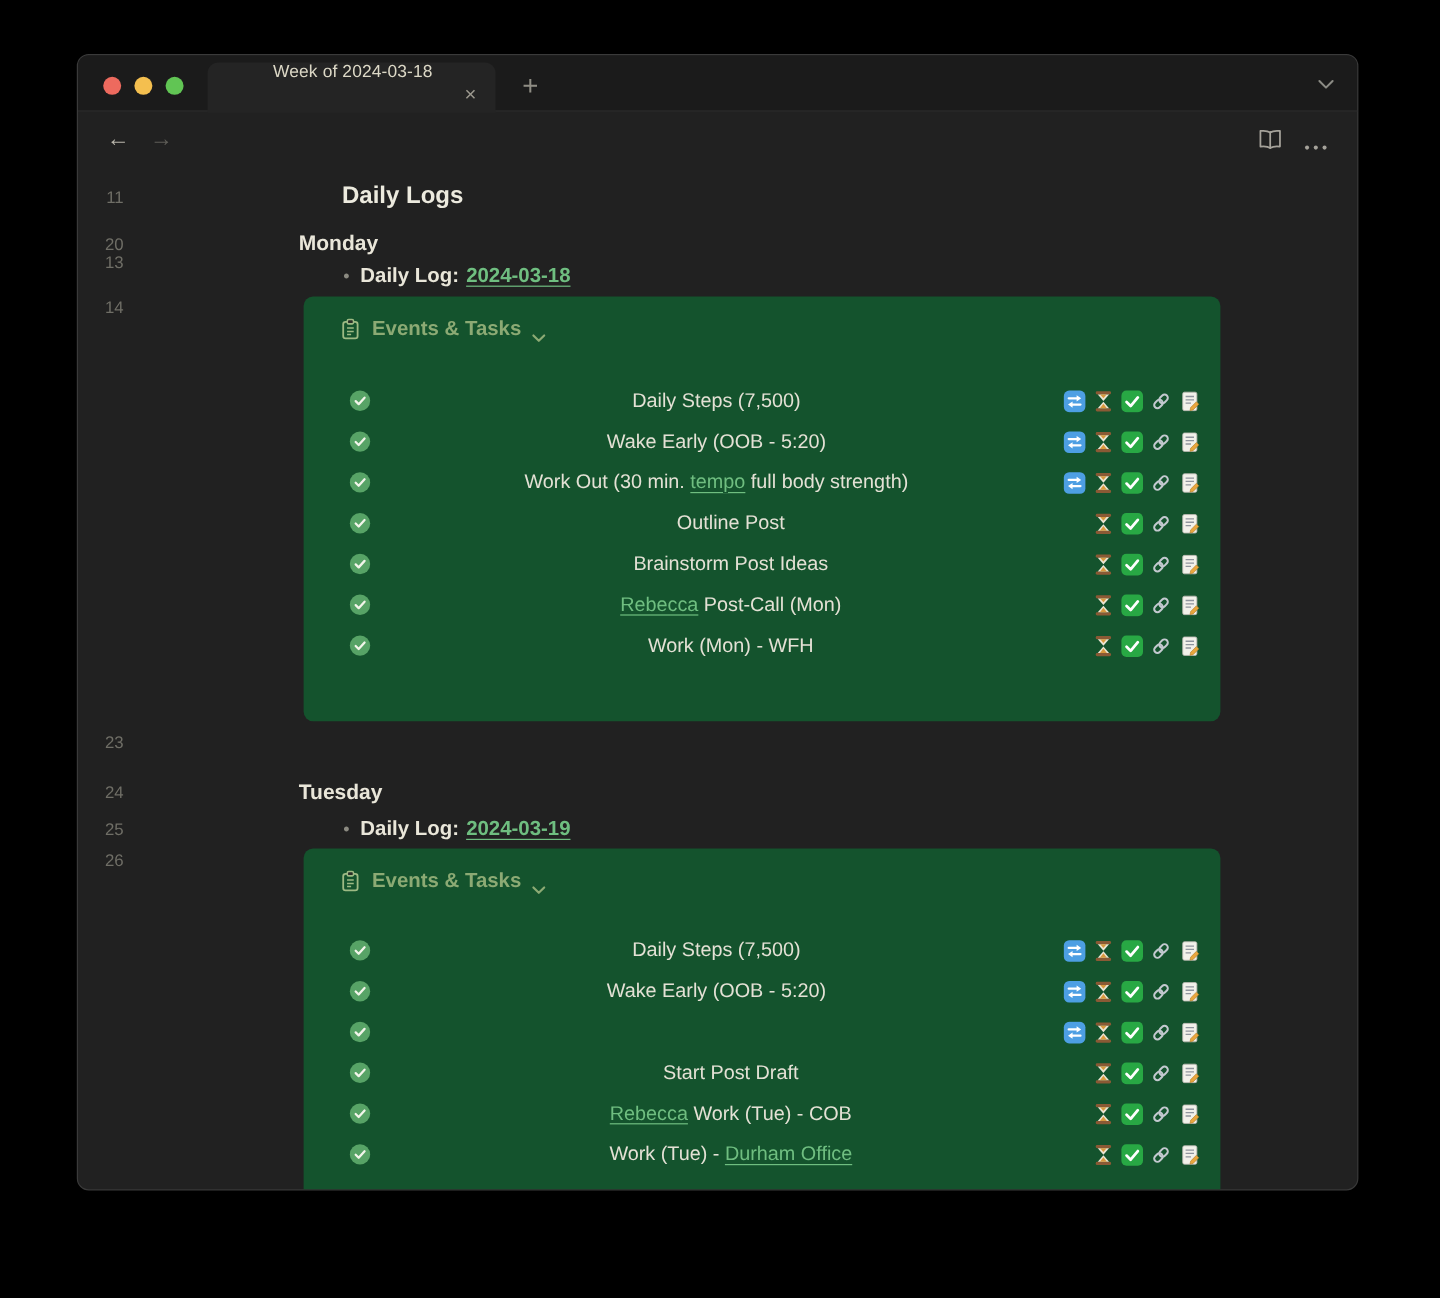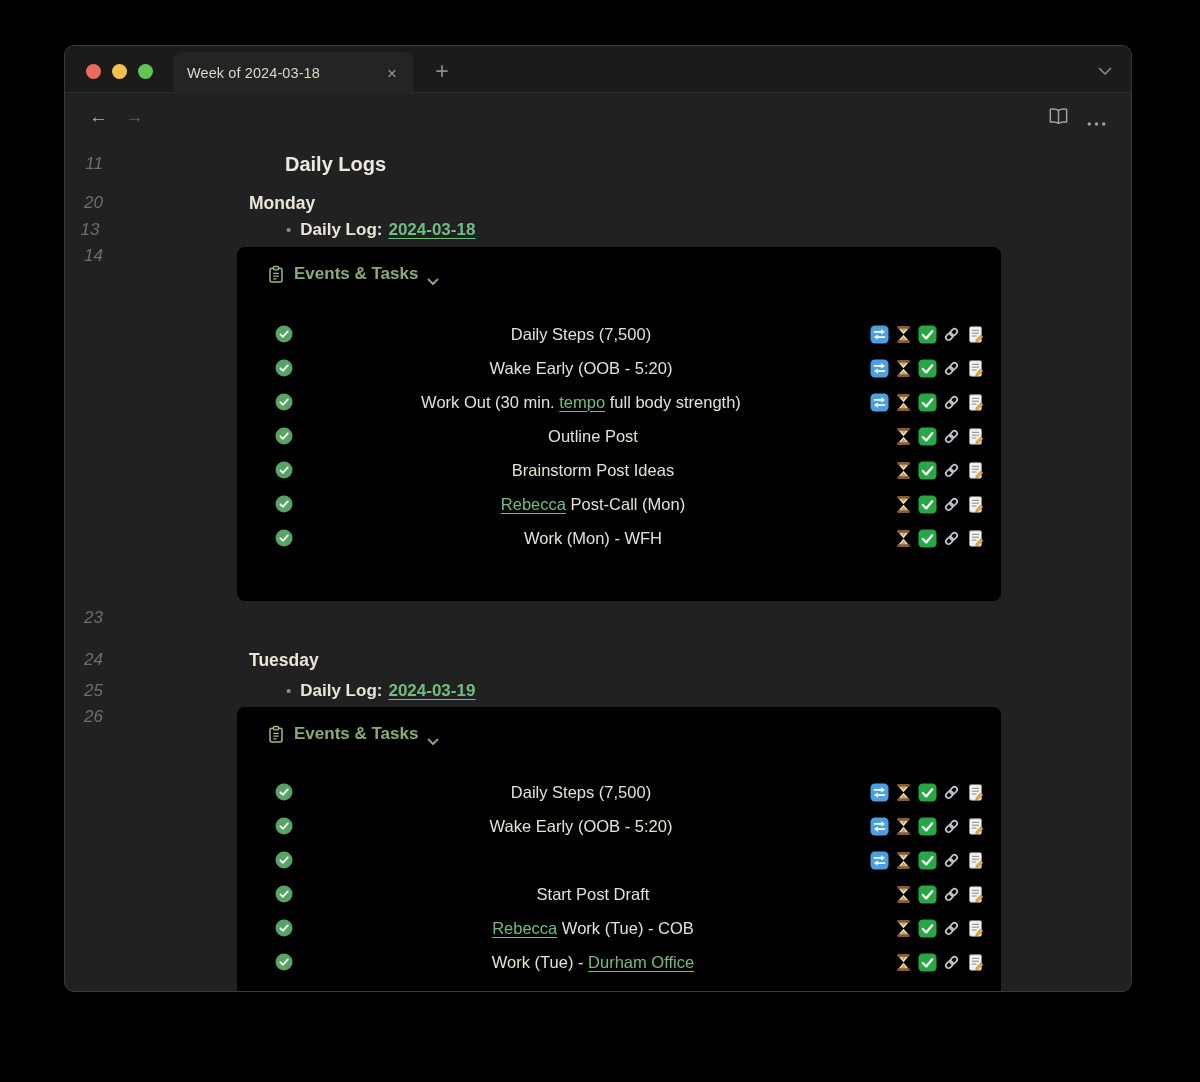--- a/index.html
+++ b/index.html
@@ -22,21 +22,21 @@
     position:absolute; left:0; top:0; width:100%; height:47px;
     background:#1b1b1b; border-bottom:1px solid #2e2e2e;
   }
   .traffic { position:absolute; top:18px; width:15px; height:15px; border-radius:50%; }
   .traffic.red    { left:21px; }
   .traffic.yellow { left:47px; }
   .traffic.green  { left:73px; }
   .tab {
     position:absolute; left:108px; top:6px; width:240px; height:42px;
     background:#242424; border-radius:9px 9px 0 0;
-    display:flex; align-items:center; padding:0 12px 0 14px; z-index:2;
+    display:flex; align-items:center; padding:0 12px 0 14px; z-index:2;flex-direction:column;
   }
   .tab-title { font-size:14.5px; color:#dcd8c6; letter-spacing:.1px; white-space:nowrap; }
   .tab-close { margin-left:auto; color:#9c998f; font-size:17px; line-height:1; padding:2px 4px; cursor:default; }
   .new-tab {
     position:absolute; left:360px; top:10px; width:34px; height:30px;
     color:#8f8d84; font-size:23px; font-weight:300;
     display:flex; align-items:center; justify-content:center;
   }
   .tabbar-chevron { position:absolute; right:18px; top:17px; width:16px; height:12px; }
 
@@ -49,38 +49,38 @@
   .nav-arrow.back { color:#b7b4aa; }
   .nav-arrow.fwd  { color:#5f5e58; margin-left:17px; }
   .nav-right { margin-left:auto; display:flex; align-items:center; gap:16px; }
   .icon-book { width:23px; height:20px; display:block; }
   .icon-dots { width:21px; height:6px; display:block; }
 
   
   .content { position:absolute; left:0; top:92px; width:100%; height:855px; overflow:hidden; }
   .gutter-num {
     position:absolute; left:12px; width:26px; text-align:right;
-    font-size:17px; color:#6f6e66; transform:translateY(-50%);font-style:italic;
+    font-size:14px; color:#6f6e66; transform:translateY(-50%);
   }
   .tline { position:absolute; transform:translateY(-50%); white-space:nowrap; }
   .doc-heading { left:172px; font-size:20px; font-weight:700; color:#eceade;margin-left:48px; }
   .day-name    { left:184px; font-size:17.5px; font-weight:600; color:#e9e6d9; }
   .log-line    { left:188px; font-size:17px; color:#e4e1d5;margin-left:33px; }
   .log-bullet  { color:#8b8a81; margin-right:9px; font-size:15px; }
   .log-label   { font-weight:700; color:#e9e6d9; }
   a.wikilink, .wikilink {
     color:#6fbe80; text-decoration:underline; text-underline-offset:3px;
     text-decoration-thickness:1px; cursor:pointer;
   }
   .log-link { font-weight:650; margin-left:6px; }
 
   
   .embed {
-    position:absolute; left:172px; width:764px;
-    background:#000000; border-radius:8px;
+    position:absolute; left:188px; width:764px;
+    background:#14532d; border-radius:8px;
   }
   .embed.day0 { top:109px; height:354px; }
   .embed.day1 { top:569px; height:286px; border-radius:8px 8px 0 0; }
   .embed-header {
     position:absolute; left:30px; top:16px; height:22px;
     display:flex; align-items:center; gap:9px;
     color:#8caa74; font-size:17px; font-weight:600;
   }
   .clipboard { width:18px; height:19px; display:block; }
   .embed-chevron { width:12px; height:8px; display:block; margin-top:2px; }
@@ -138,21 +138,21 @@
             <circle cx="17.8" cy="3" r="1.7" fill="#a5a29a"></circle>
           </svg>
       </span>
     </div>
   </div>
 
   <div class="content">
     <div id="gutter">
         <div class="gutter-num" style="top: 26px;">11</div>
         <div class="gutter-num" style="top: 65px;">20</div>
-        <div class="gutter-num" style="top: 92px; text-align: center;">13</div>
+        <div class="gutter-num" style="top: 80px;">13</div>
         <div class="gutter-num" style="top: 118px;">14</div>
         <div class="gutter-num" style="top: 480px;">23</div>
         <div class="gutter-num" style="top: 522px;">24</div>
         <div class="gutter-num" style="top: 553px;">25</div>
         <div class="gutter-num" style="top: 579px;">26</div>
       </div>
 
     <div class="tline doc-heading" style="top:26px">Daily Logs</div>
 
     <div class="tline day-name" style="top:65px">Monday</div>

